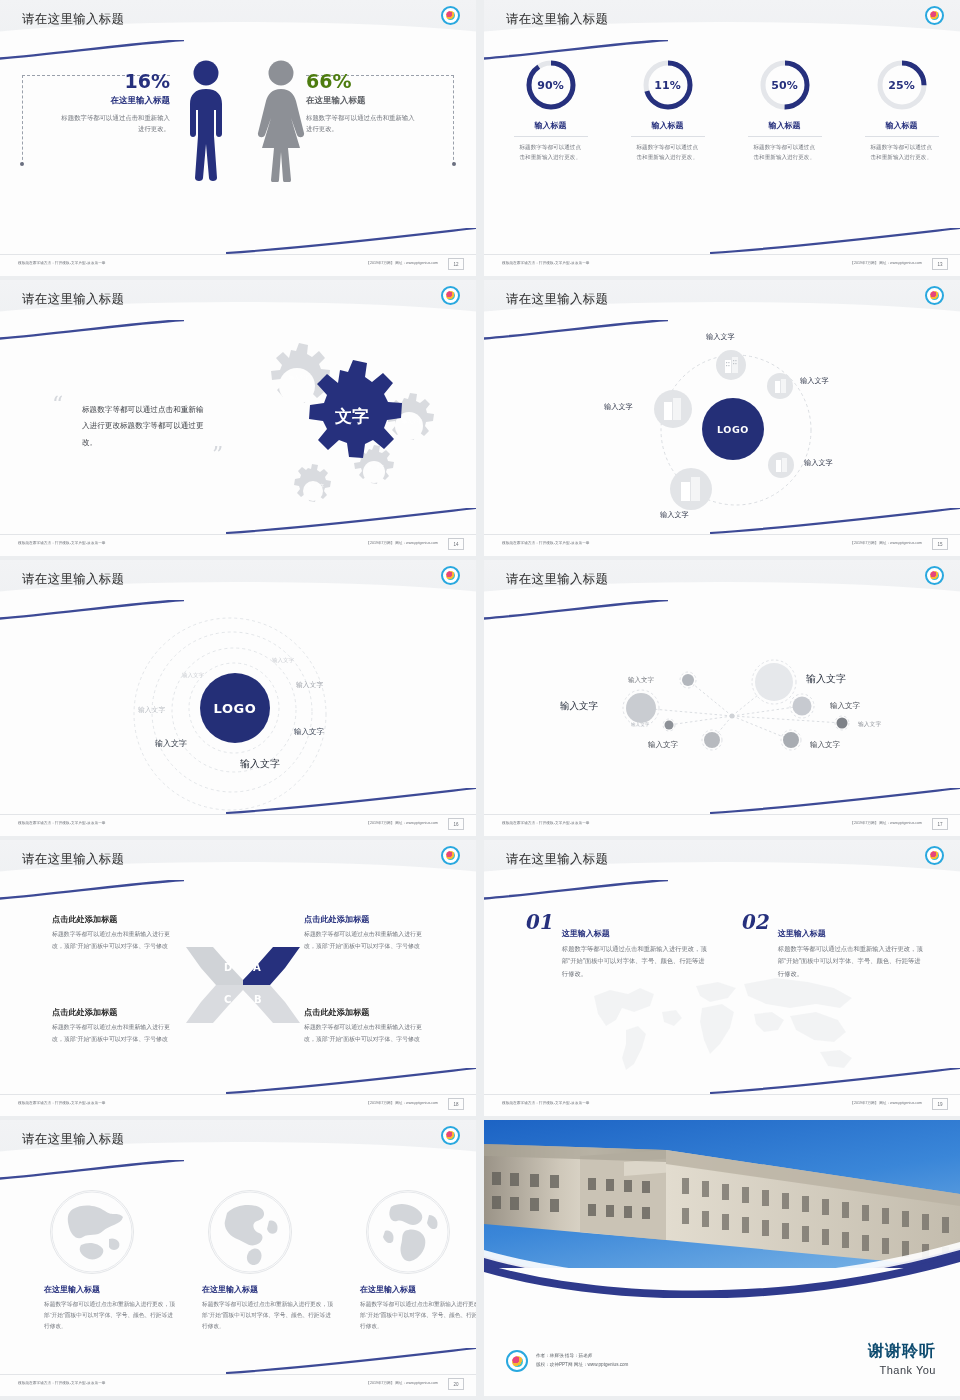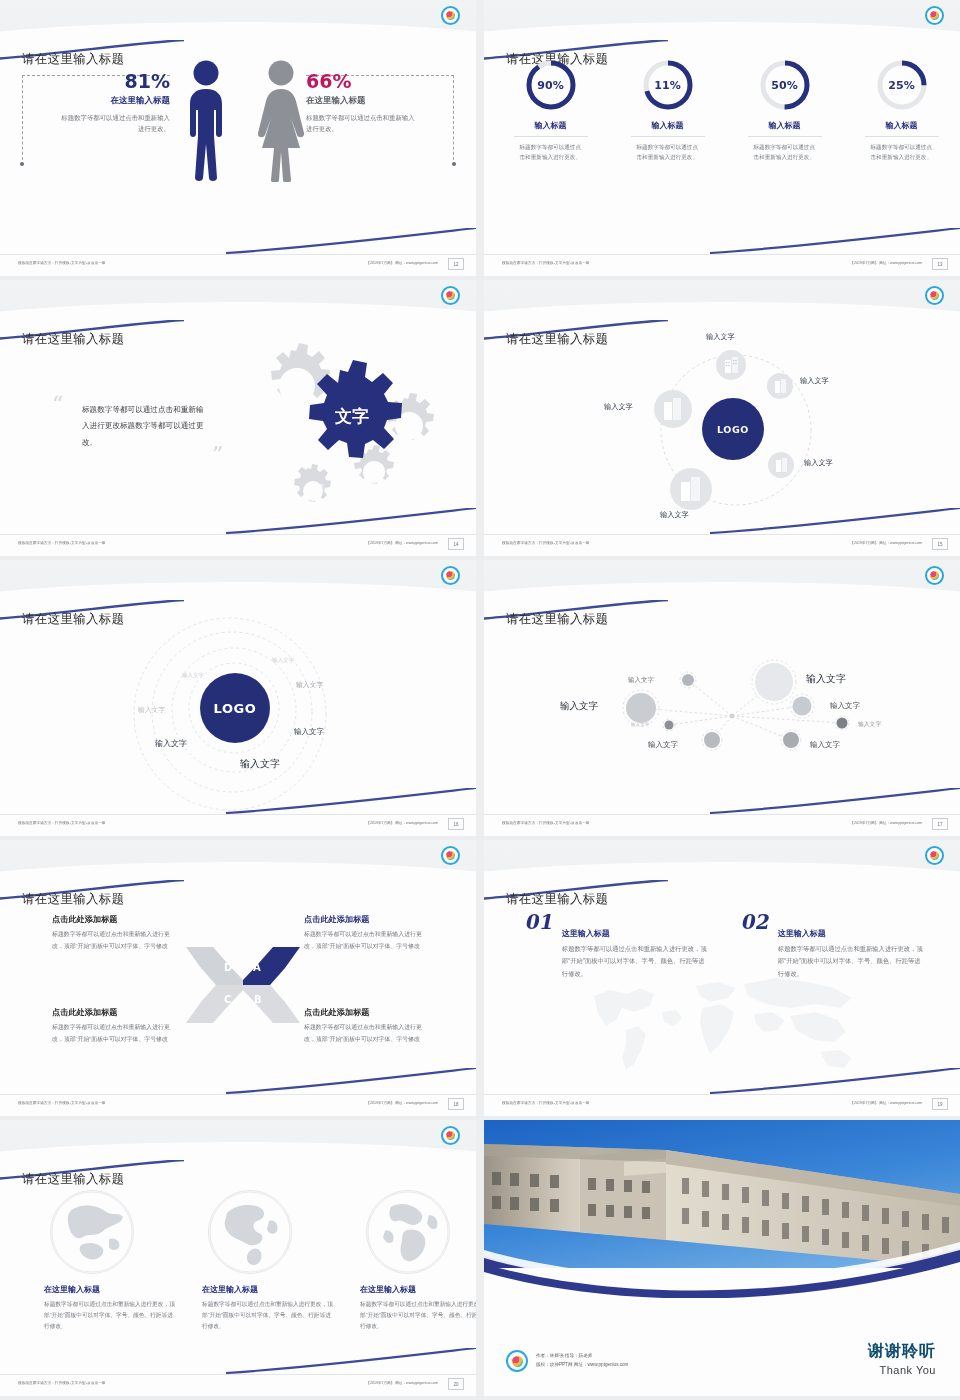--- a/index.html
+++ b/index.html
@@ -36,21 +36,20 @@
   }
   .hdr-line {
     position:absolute; left:-6px; top:40px; width:190px; height:22px;
     overflow:hidden; pointer-events:none;
   }
   .hdr-line svg { display:block; }
   .slide-title {
     position:absolute; left:22px; top:11px;
     font-size: 12.5px; color:#2b2b2b; letter-spacing:.3px;
     font-family:Liberation Sans, sans-serif;
-    margin-top:40px;
   }
   .brand-logo {
     position:absolute; right:16px; top:6px; width:19px; height:19px;
     border-radius:50%;
     background:#ffffff;
     border:2px solid #29a8df;
     display:flex; align-items:center; justify-content:center;
   }
   .brand-logo i {
     width:9px;height:9px;border-radius:50%;
@@ -78,21 +77,21 @@
   .ftr-swoosh { position:absolute; right:0; bottom:22px; width:250px; height:26px; overflow:hidden; }
   
   .body { position:absolute; left:0; top:50px; right:0; bottom:22px; }
 
   
   .s1-dash {
     position:absolute; border-left:1px dashed #9aa0ab; border-top:1px dashed #9aa0ab;
   }
   .pct { font-size:19px; font-weight:bold; font-family:"DejaVu Sans",sans-serif; }
   .pct.navy { color:#26307d; }
-  .pct.gray { color:#be185d; }
+  .pct.gray { color:#4d7c0f; }
   .sub-h { font-size:8.5px; font-weight:bold; margin-top:3px; }
   .sub-h.navy{color:#26307d;} .sub-h.gray{color:#5e6166;}
   .sub-p { font-size:6.4px; color:#6f737a; line-height:1.75; margin-top:5px; }
   .figure { position:absolute; }
 
   
   .donut-row{ position:absolute; left:8px; right:0; top:8px; display:flex; justify-content:space-around; }
   .donut-col{ width:96px; text-align:center; }
   .donut { width:54px;height:54px;margin:0 auto; position:relative; }
   .donut svg{ transform:rotate(-90deg); display:block;}
@@ -165,21 +164,21 @@
     <div class="body">
       <div class="s1-dash" style="left:22px;top:25px;width:0;height:90px;"></div>
       <div class="s1-dash" style="left:22px;top:25px;width:148px;height:0;"></div>
       <div style="position:absolute;left:20px;top:112px;width:4px;height:4px;border-radius:50%;background:#6b7080;"></div>
 
       <div class="s1-dash" style="right:22px;top:25px;width:148px;height:0;border-left:none;"></div>
       <div style="position:absolute;right:22px;top:25px;width:0;height:90px;border-right:1px dashed #9aa0ab;"></div>
       <div style="position:absolute;right:20px;top:112px;width:4px;height:4px;border-radius:50%;background:#6b7080;"></div>
 
       <div style="position:absolute;left:58px;top:20px;width:112px;text-align:right;">
-        <div class="pct navy">81%</div>
+        <div class="pct navy">16%</div>
         <div class="sub-h navy">在这里输入标题</div>
         <div class="sub-p" style="text-align:right;">标题数字等都可以通过点击和重新输入进行更改。</div>
       </div>
 
       <div class="figure" style="left:180px;top:10px;">
         <svg width="52" height="122" viewBox="0 0 52 122">
           <circle cx="26" cy="13" r="12.5" fill="#26307d"></circle>
           <path d="M26 29c-11 0-16 6-16 15v30c0 4 6 4 6 0V50h2v26l-3 42c0 4 8 4 8 0l3-34 3 34c0 4 8 4 8 0l-3-42V50h2v24c0 4 6 4 6 0V44c0-9-5-15-16-15z" fill="#26307d"></path>
         </svg>
       </div>

